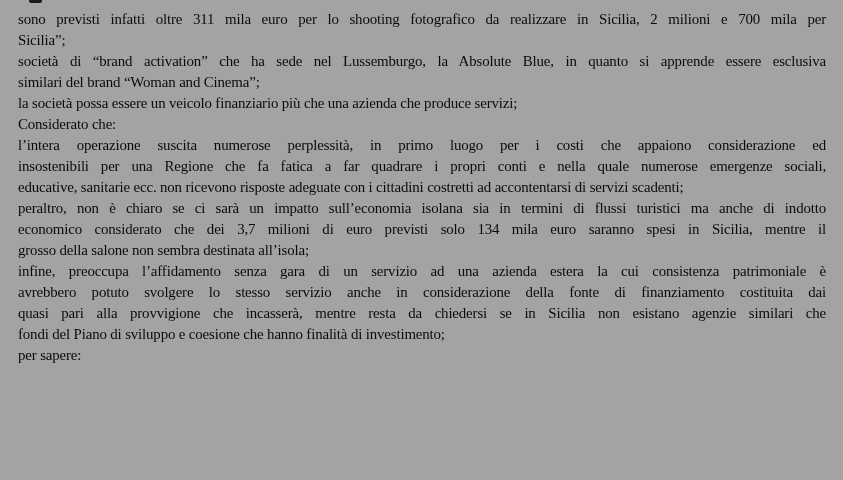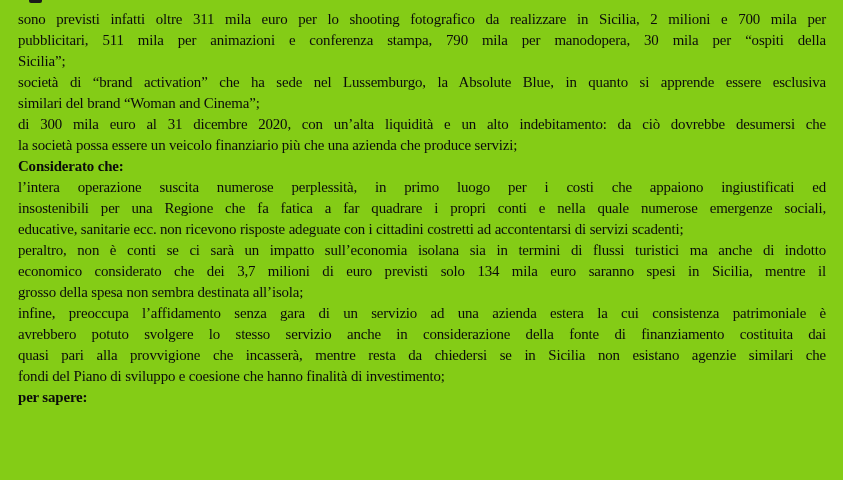--- a/index.html
+++ b/index.html
@@ -4,21 +4,21 @@
 <style>
   html, body {
     margin: 0;
     padding: 0;
     background: #ffffff;
   }
   .page {
     position: relative;
     width: 843px;
     height: 480px;
-    background: #84cc16;
+    background: #a3a3a3;
     overflow: hidden;
     color: #0b0b0b;
   }
   
   .clip-artifact {
     position: absolute;
     left: 29px;
     top: 0;
     width: 13px;
     height: 3px;
@@ -38,56 +38,54 @@
   .para { margin: 0; }
   .line {
     text-align: justify;
     text-align-last: justify;
     white-space: normal;
   }
   .line.last {
     text-align-last: left;
   }
   .heading .line {
-    font-weight: 700;
+    font-weight: 400;
   }
 </style>
 </head>
 <body>
 
 <div class="page">
   <div class="clip-artifact"></div>
   <div class="doc" id="doc">
       <div class="para body">
         <div class="line">sono previsti infatti oltre 311 mila euro per lo shooting fotografico da realizzare in Sicilia, 2 milioni e 700 mila per</div>
       </div>
       <div class="para body">
-        <div class="line">pubblicitari, 511 mila per animazioni e conferenza stampa, 790 mila per manodopera, 30 mila per “ospiti della</div>
         <div class="line last">Sicilia”;</div>
       </div>
       <div class="para body">
         <div class="line">società di “brand activation” che ha sede nel Lussemburgo, la Absolute Blue, in quanto si apprende essere esclusiva</div>
         <div class="line last">similari del brand “Woman and Cinema”;</div>
       </div>
       <div class="para body">
-        <div class="line">di 300 mila euro al 31 dicembre 2020, con un’alta liquidità e un alto indebitamento: da ciò dovrebbe desumersi che</div>
         <div class="line last">la società possa essere un veicolo finanziario più che una azienda che produce servizi;</div>
       </div>
       <div class="para heading">
         <div class="line last">Considerato che:</div>
       </div>
       <div class="para body">
-        <div class="line">l’intera operazione suscita numerose perplessità, in primo luogo per i costi che appaiono ingiustificati ed</div>
+        <div class="line">l’intera operazione suscita numerose perplessità, in primo luogo per i costi che appaiono considerazione ed</div>
         <div class="line">insostenibili per una Regione che fa fatica a far quadrare i propri conti e nella quale numerose emergenze sociali,</div>
         <div class="line last">educative, sanitarie ecc. non ricevono risposte adeguate con i cittadini costretti ad accontentarsi di servizi scadenti;</div>
       </div>
       <div class="para body">
-        <div class="line">peraltro, non è conti se ci sarà un impatto sull’economia isolana sia in termini di flussi turistici ma anche di indotto</div>
+        <div class="line">peraltro, non è chiaro se ci sarà un impatto sull’economia isolana sia in termini di flussi turistici ma anche di indotto</div>
         <div class="line">economico considerato che dei 3,7 milioni di euro previsti solo 134 mila euro saranno spesi in Sicilia, mentre il</div>
-        <div class="line last">grosso della spesa non sembra destinata all’isola;</div>
+        <div class="line last">grosso della salone non sembra destinata all’isola;</div>
       </div>
       <div class="para body">
         <div class="line">infine, preoccupa l’affidamento senza gara di un servizio ad una azienda estera la cui consistenza patrimoniale è</div>
         <div class="line">avrebbero potuto svolgere lo stesso servizio anche in considerazione della fonte di finanziamento costituita dai</div>
         <div class="line">quasi pari alla provvigione che incasserà, mentre resta da chiedersi se in Sicilia non esistano agenzie similari che</div>
         <div class="line last">fondi del Piano di sviluppo e coesione che hanno finalità di investimento;</div>
       </div>
       <div class="para heading">
         <div class="line last">per sapere:</div>
       </div>

